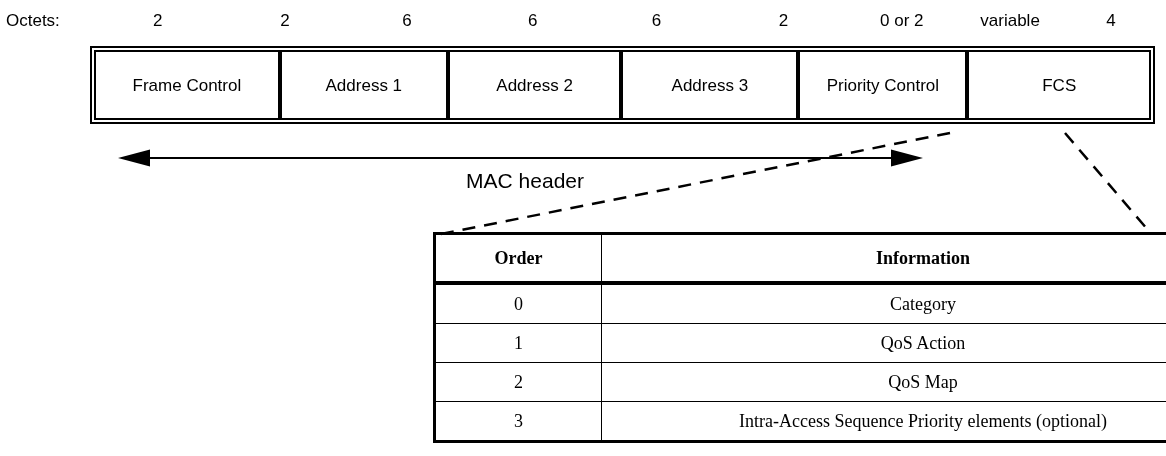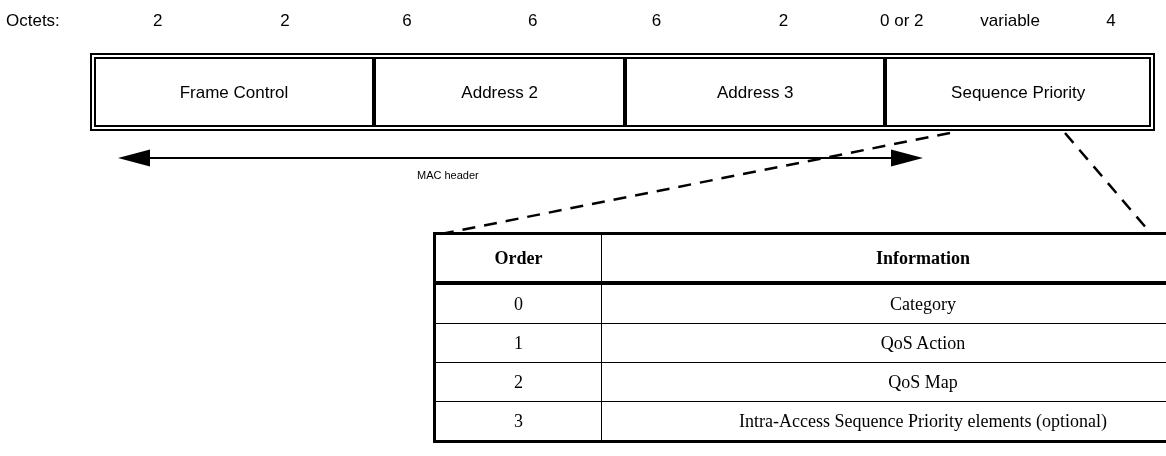--- a/index.html
+++ b/index.html
@@ -28,39 +28,39 @@
   .cols>:nth-child(8){flex:113 0 0;}
   .cols>:nth-child(9){flex:88 0 0;}
   .octets-row{
     position:absolute;left:90px;top:11px;width:1065px;
   }
   .octet{
     text-align:center;font-size:17px;white-space:nowrap;
   }
   
   .frame-row{
-    position:absolute;left:90px;top:53px;width:1065px;height:78px;
+    position:absolute;left:90px;top:46px;width:1065px;height:78px;
     border:2px solid #000;padding:2px;box-sizing:border-box;
   }
   .fcell{
     border:2px solid #000;box-sizing:border-box;
     display:flex;align-items:center;justify-content:center;
     text-align:center;
     font-size:17px;line-height:19px;
     padding:0 16px;
     background:#fff;
   }
   
   .overlay{
     position:absolute;left:0;top:0;width:1166px;height:456px;
     pointer-events:none;
   }
   .mac-header-label{
     position:absolute;left:417px;top:169px;width:167px;
-    text-align:left;font-size:11px;
+    text-align:right;font-size:21px;
   }
   
   .info-table{
     position:absolute;left:433px;top:232px;width:814px;height:211px;
     border-collapse:collapse;
     border:3px solid #000;
     font-family:Liberation Serif, serif;
     font-size:18px;
     table-layout:fixed;
   }
@@ -93,23 +93,25 @@
     <div class="octet">6</div>
     <div class="octet">6</div>
     <div class="octet">2</div>
     <div class="octet">0 or 2</div>
     <div class="octet">variable</div>
     <div class="octet">4</div>
   </div>
 
   <div class="frame-row cols">
     <div class="fcell">Frame Control</div>
+    <div class="fcell">Address 1</div>
     <div class="fcell">Address 2</div>
     <div class="fcell">Address 3</div>
-    <div class="fcell">Sequence Priority</div>
+    <div class="fcell">Priority Control</div>
+    <div class="fcell">FCS</div>
   </div>
 
   <svg class="overlay" width="1166" height="456" viewBox="0 0 1166 456" xmlns="http://www.w3.org/2000/svg">
     <g>
       <line x1="144" y1="158" x2="897" y2="158" stroke="#000" stroke-width="2"></line>
       <polygon points="118,158 150,149.5 150,166.5" fill="#000"></polygon>
       <polygon points="923,158 891,149.5 891,166.5" fill="#000"></polygon>
     </g>
     <line x1="950" y1="133" x2="441" y2="234" stroke="#000" stroke-width="2.5" stroke-dasharray="13 9"></line>
     <line x1="1065" y1="133" x2="1148" y2="230" stroke="#000" stroke-width="2.5" stroke-dasharray="13 9"></line>

